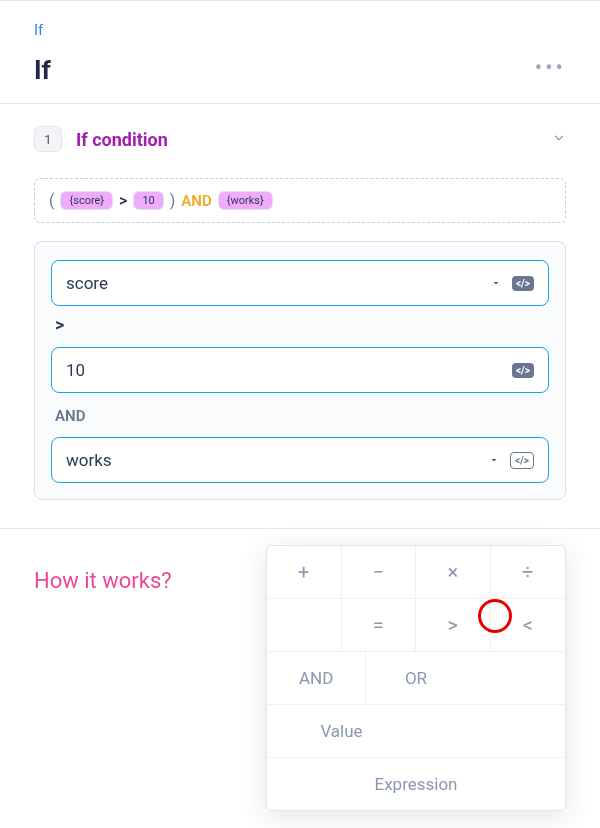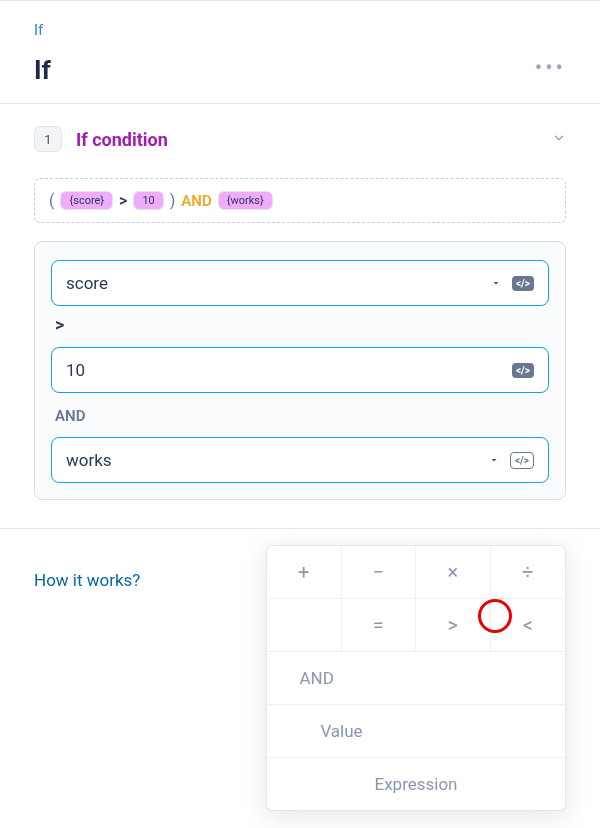--- a/index.html
+++ b/index.html
@@ -23,21 +23,21 @@
   .builder { margin-top: 18px; border: 1px solid #d8deea; border-radius: 8px; padding: 18px 16px 16px 16px; background: #f9fbfc; }
   .builder-field { background: #fff; border: 1px solid #0ea5e9; border-radius: 8px; padding: 12px 14px; display: flex; align-items: center; gap: 10px; }
   .builder-field .val { flex: 1; font-size: 17px; color: #2b3958; }
   .builder-op { padding: 8px 4px 12px 4px; font-size: 18px; font-weight: 600; color: #2b3958; }
   .field-icons { display: flex; gap: 10px; align-items: center; }
   .dd-icon { color: #4a5674; }
   .code-icon { background: #6b7791; color: #fff; border-radius: 4px; font-size: 10px; font-weight: 700; padding: 2px 4px; display: inline-flex; align-items: center; justify-content: center; }
   .code-icon.outlined { background: #fff; color: #6b7791; border: 1px solid #6b7791; }
   .and-label { color: #687693; font-size: 15px; font-weight: 600; padding: 14px 4px 12px 4px; }
   .hiw-row { margin-top: 28px; border-top: 1px solid #e6e9ef; padding: 30px 34px; display: flex; align-items: center; justify-content: space-between; }
-  .hiw-link { color: #0369a1; font-size: 17px; cursor: pointer; }
+  .hiw-link { color: #ec4899; font-size: 22px; cursor: pointer; }
   .hiw-circle { width: 42px; height: 42px; border-radius: 50%; background: #f0f2f6; }
   .popover { position: absolute; left: 266px; top: 544px; width: 300px; background: #fff; border: 1px solid #e1e5ef; border-radius: 6px; box-shadow: 0 6px 28px rgba(30,40,70,0.12); }
   .pop-row { display: flex; border-bottom: 1px solid #eef0f6; }
   .pop-row:last-child { border-bottom: none; align-items: center; }
   .pop-row.r1 .pop-cell, .pop-row.r2 .pop-cell { width: 25%; }
   .pop-row.r3 .pop-cell { width: 33.333%; }
   .pop-row.r4 .pop-cell { width: 50%; }
   .pop-row.r5 .pop-cell { width: 100%; }
   .pop-cell { height: 52px; display: flex; align-items: center; justify-content: center; font-size: 17px; color: #8b97b1; border-right: 1px solid #eef0f6; cursor: pointer; }
   .pop-cell:last-child { border-right: none; }
@@ -124,20 +124,21 @@
       <div class="pop-cell math">÷</div>
     </div>
     <div class="pop-row r2">
       <div class="pop-cell math"></div>
       <div class="pop-cell math">=</div>
       <div class="pop-cell math">&gt;</div>
       <div class="pop-cell math">&lt;</div>
     </div>
     <div class="pop-row r3">
       <div class="pop-cell">AND</div>
+      <div class="pop-cell">OR</div>
     </div>
     <div class="pop-row r4">
       <div class="pop-cell">Value</div>
     </div>
     <div class="pop-row r5">
       <div class="pop-cell">Expression</div>
     </div>
   </div>
 
   <div class="highlight-ring"></div>

